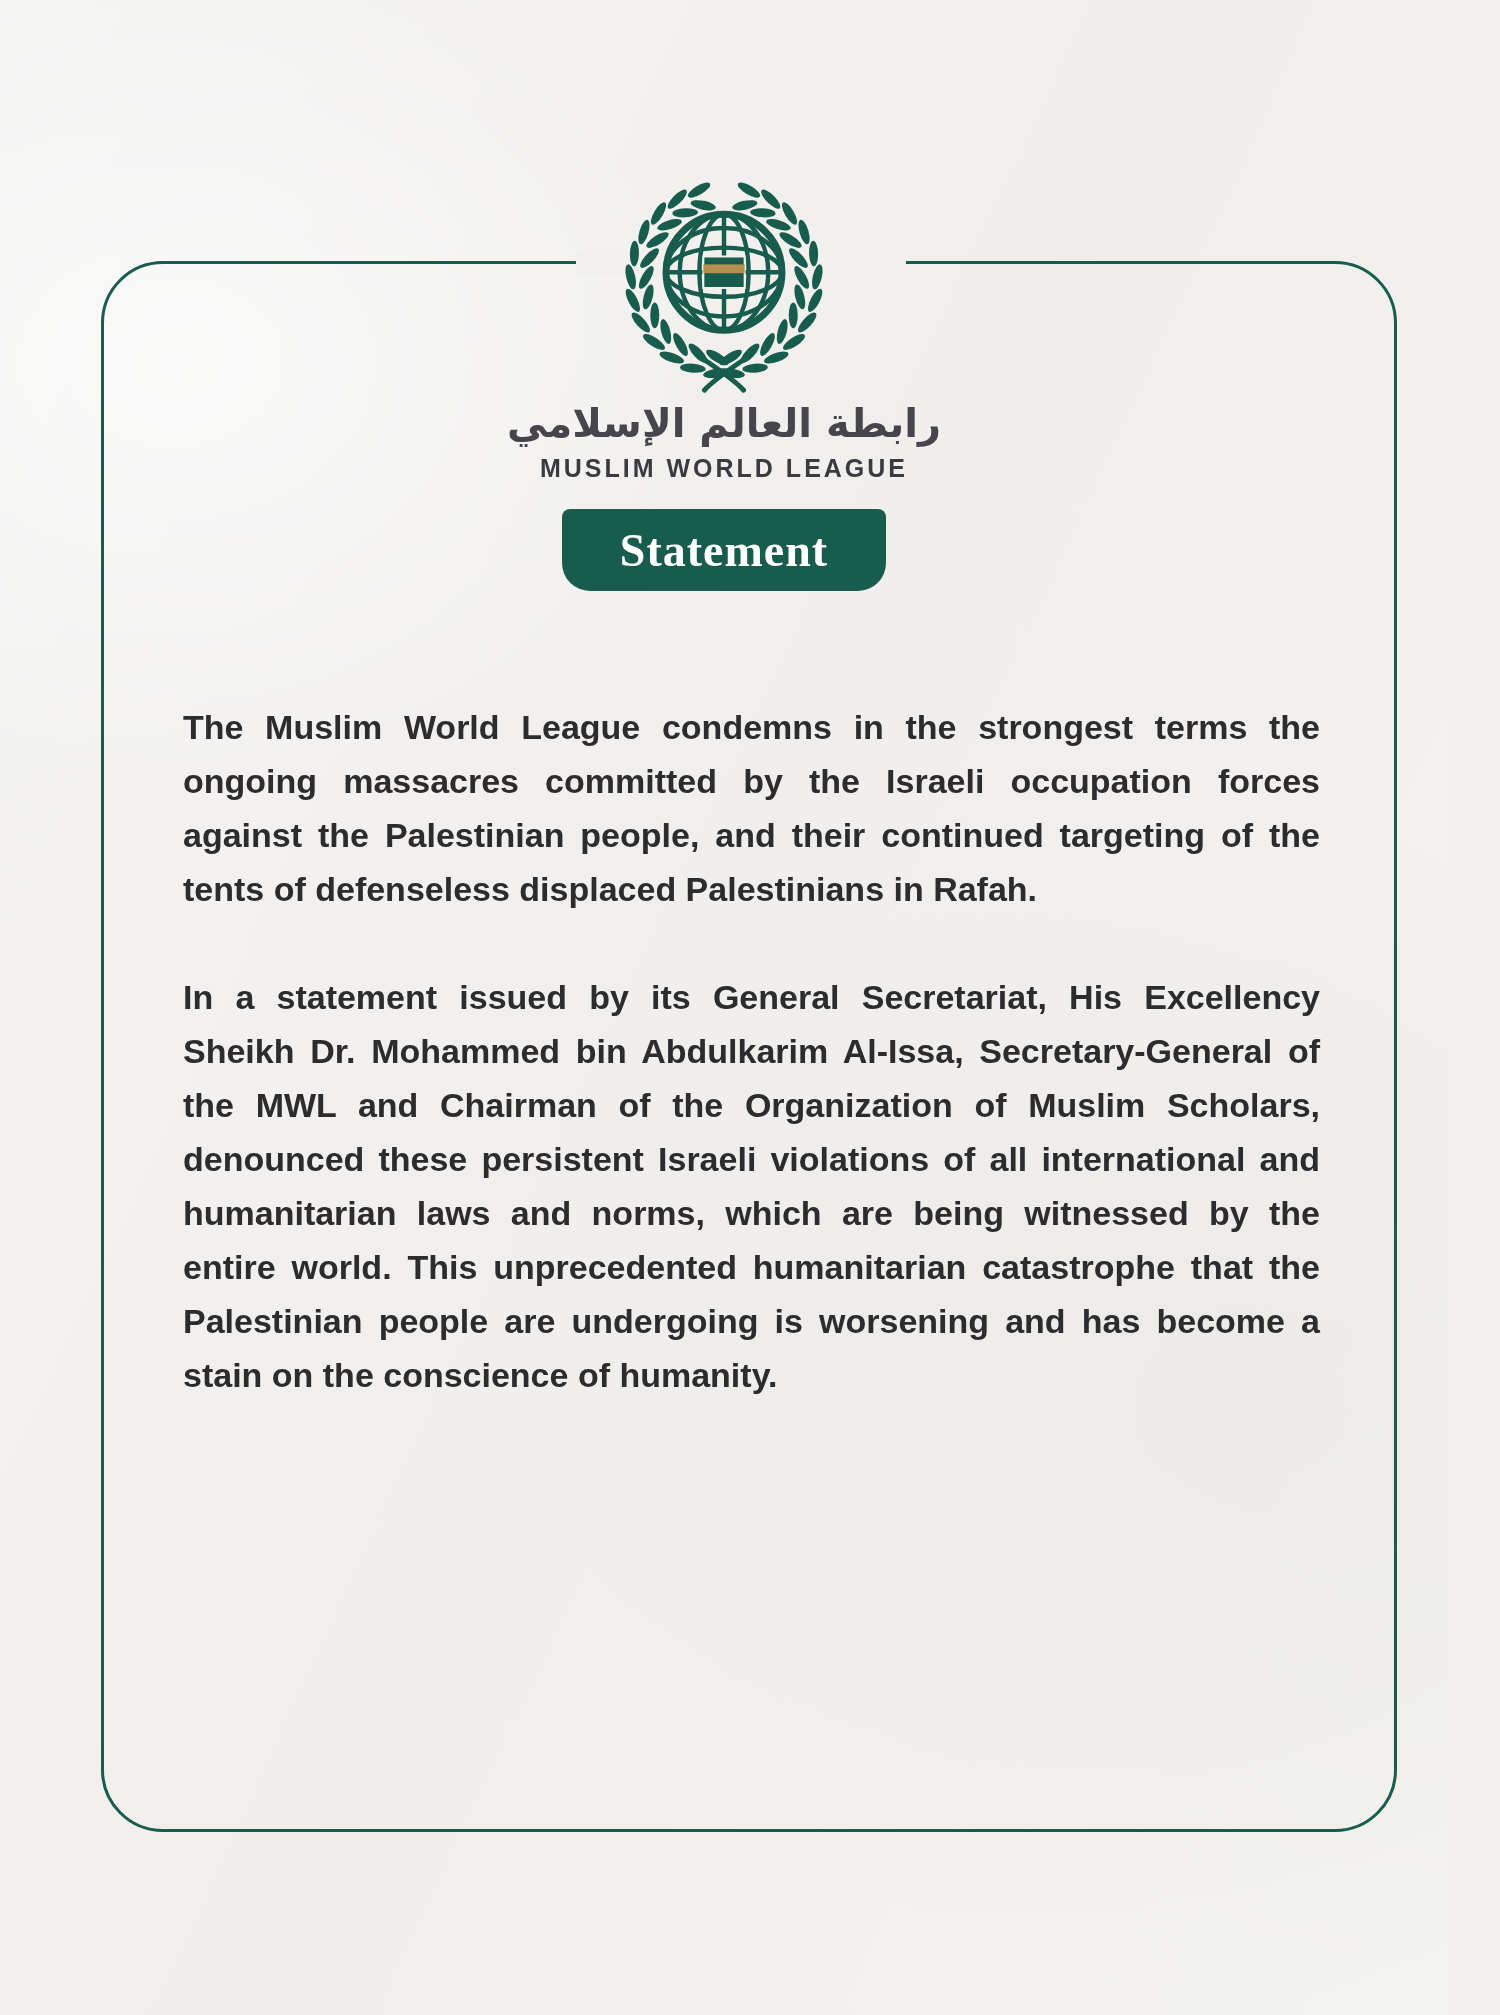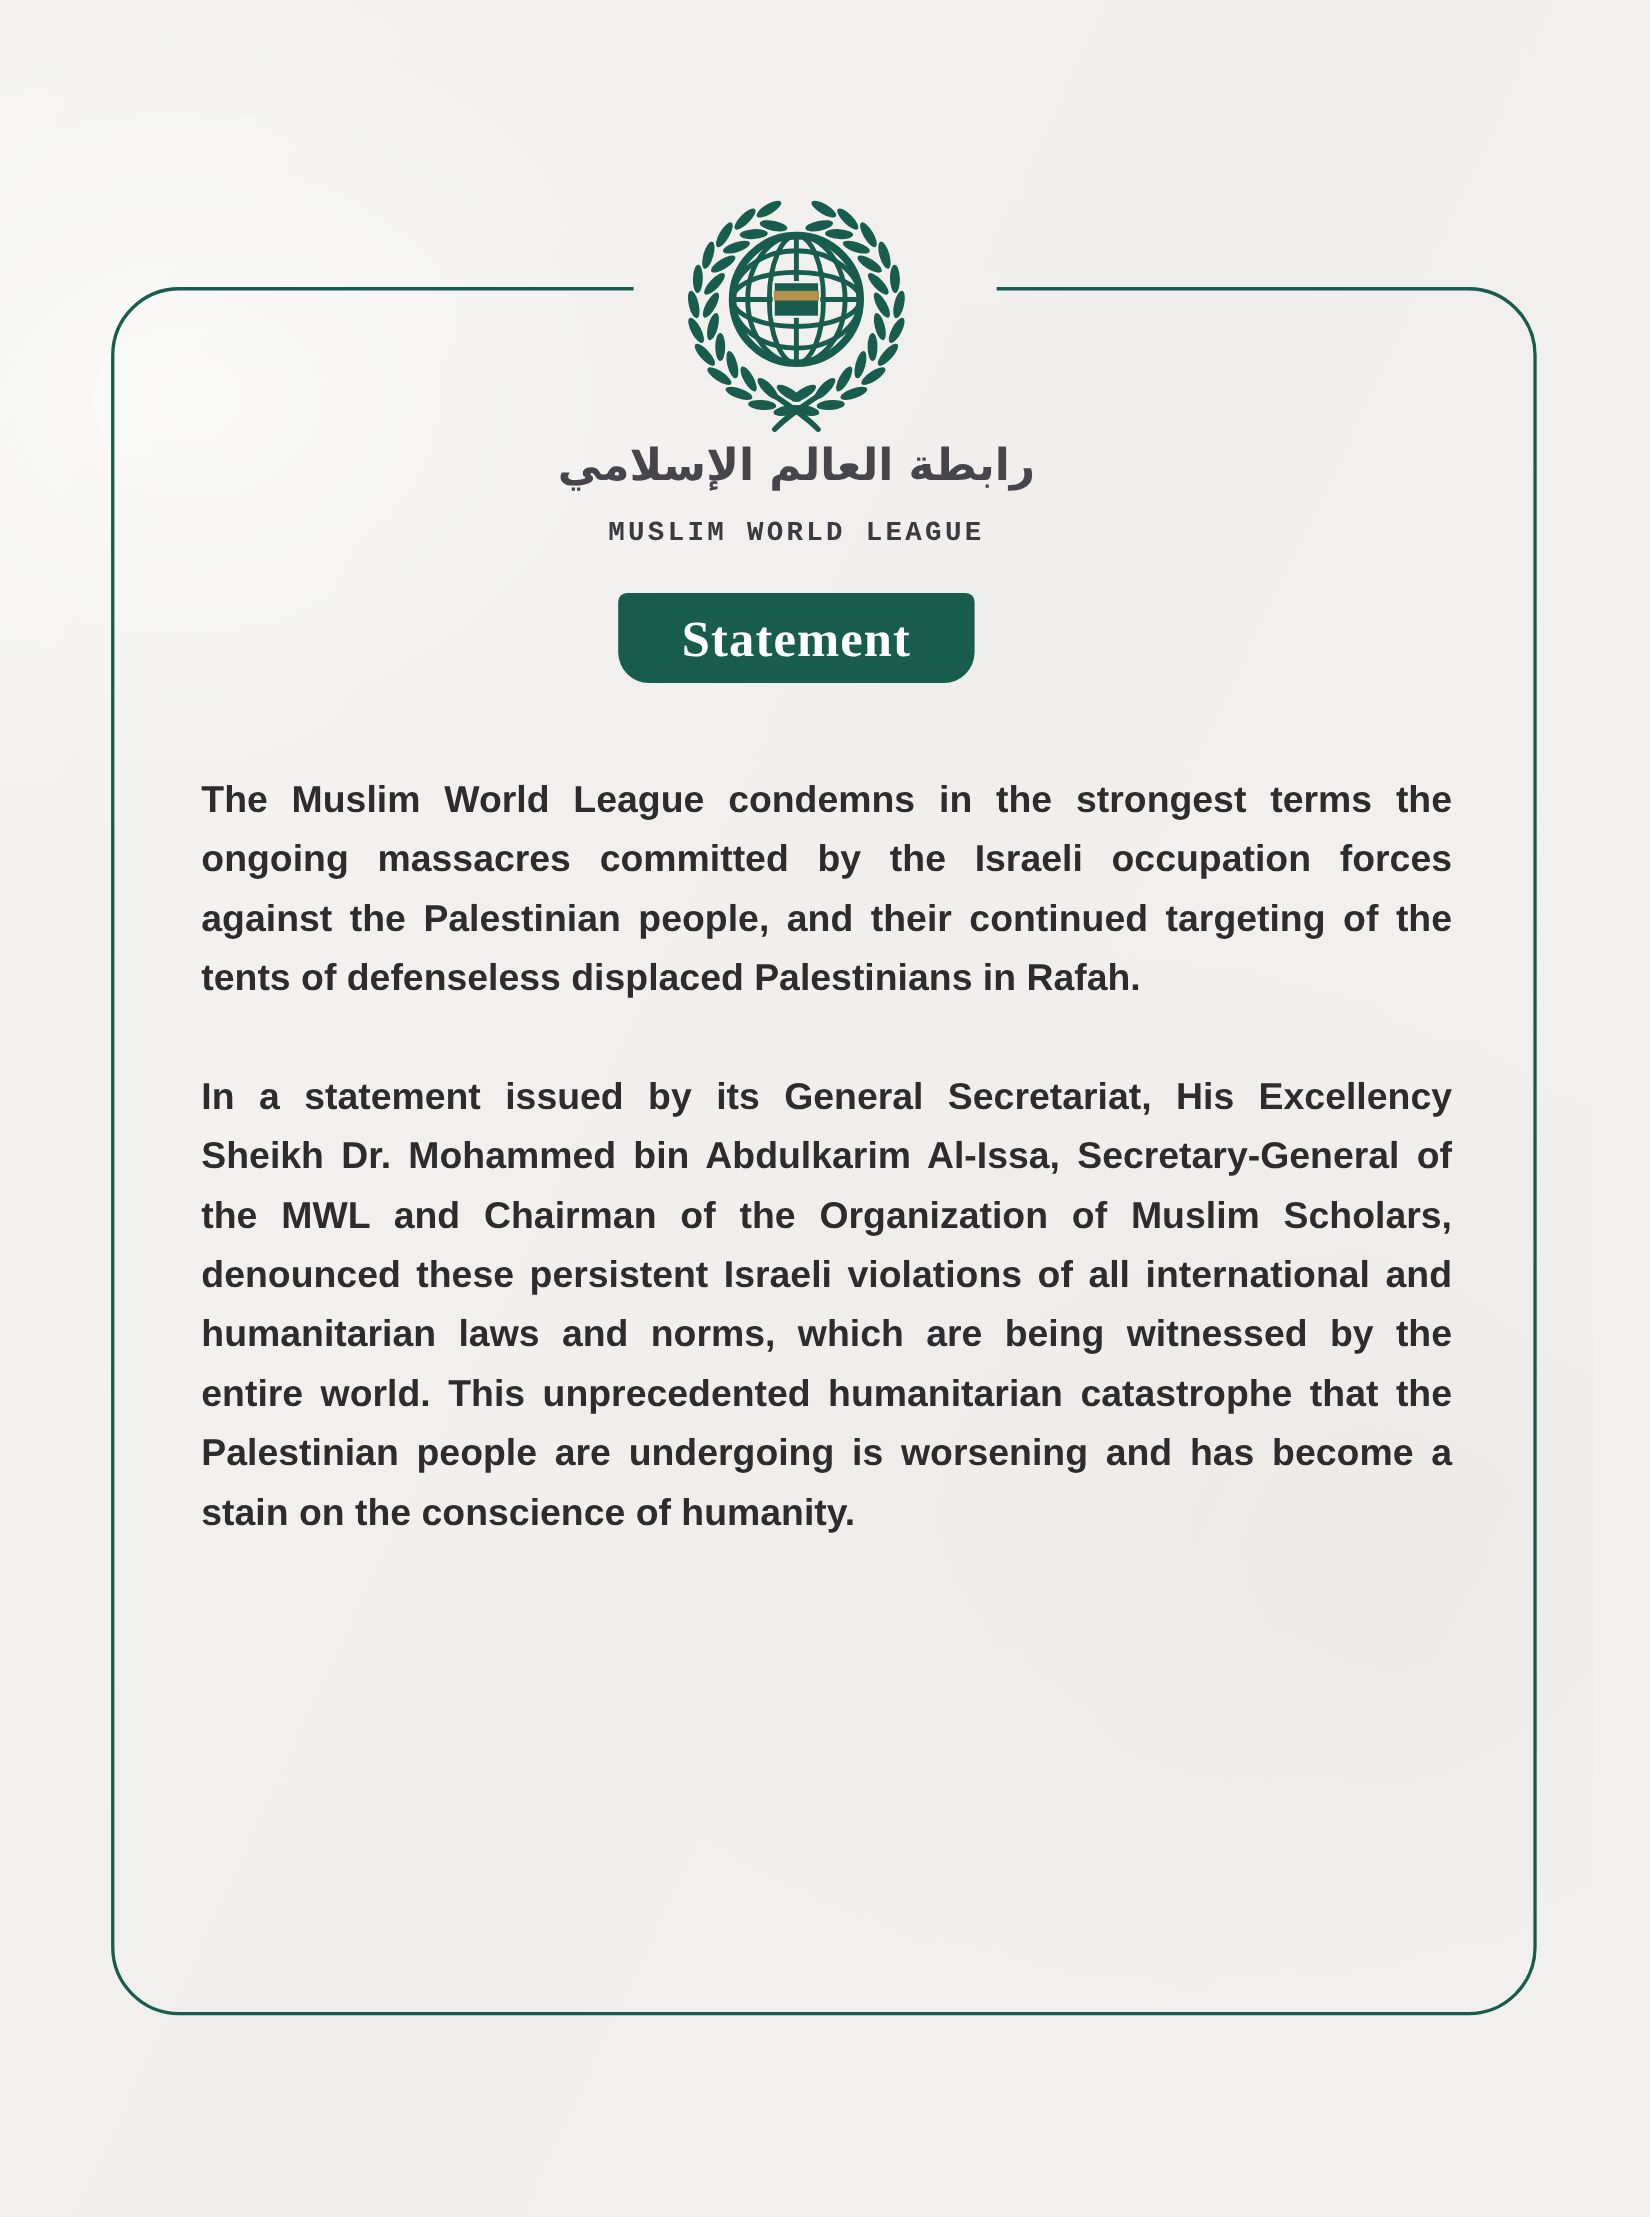--- a/index.html
+++ b/index.html
@@ -54,30 +54,30 @@
     margin-top:-4px;
     direction:rtl;
     font-family:"DejaVu Sans",sans-serif;
     font-weight:700;
     font-size:40px;
     line-height:1.15;
     color:#45454B;
     text-align:center;
   }
   .org-name{
-    margin-top:24px;
-    font-family:Liberation Mono, monospace;
+    margin-top:8px;
+    font-family:Liberation Sans, sans-serif;
     font-weight:700;
     font-size:25px;
     letter-spacing:3px;
     color:#3A3A41;
     text-align:center;
   }
   .statement-badge{
-    margin-top:40px;
+    margin-top:26px;
     width:324px;height:82px;
     background:var(--green);
     border-radius:8px 8px 28px 28px;
     display:flex;align-items:center;justify-content:center;
   }
   .statement-badge span{
     font-family:"Liberation Serif",serif;
     font-weight:700;
     font-size:46px;
     color:var(--badge-text);

